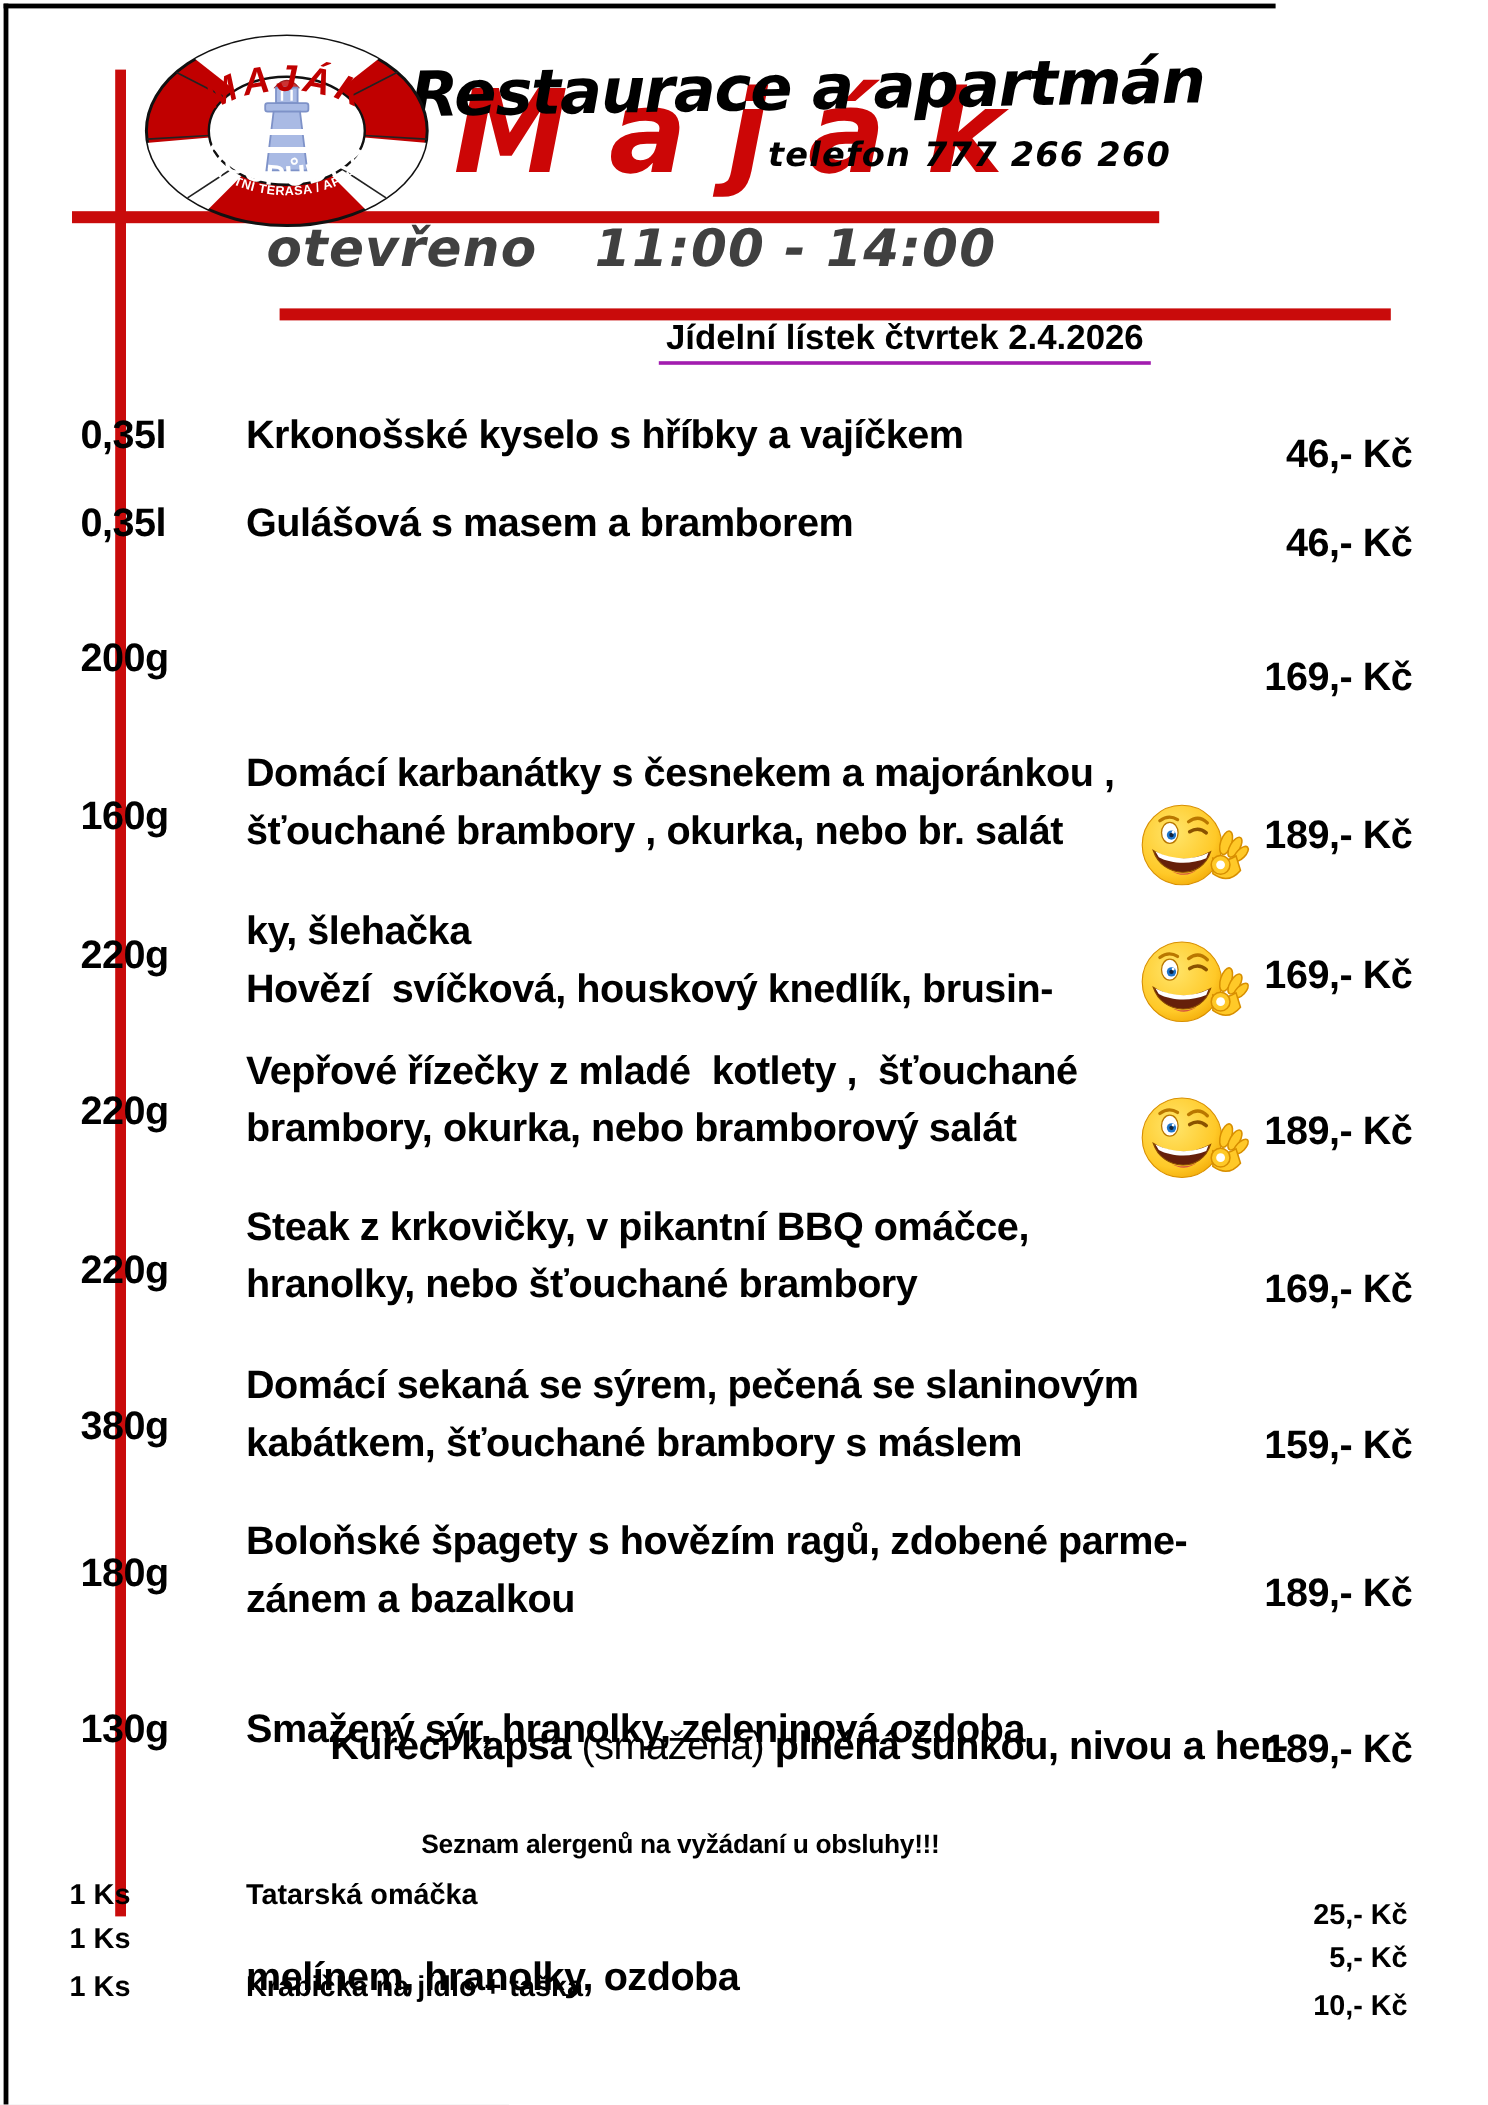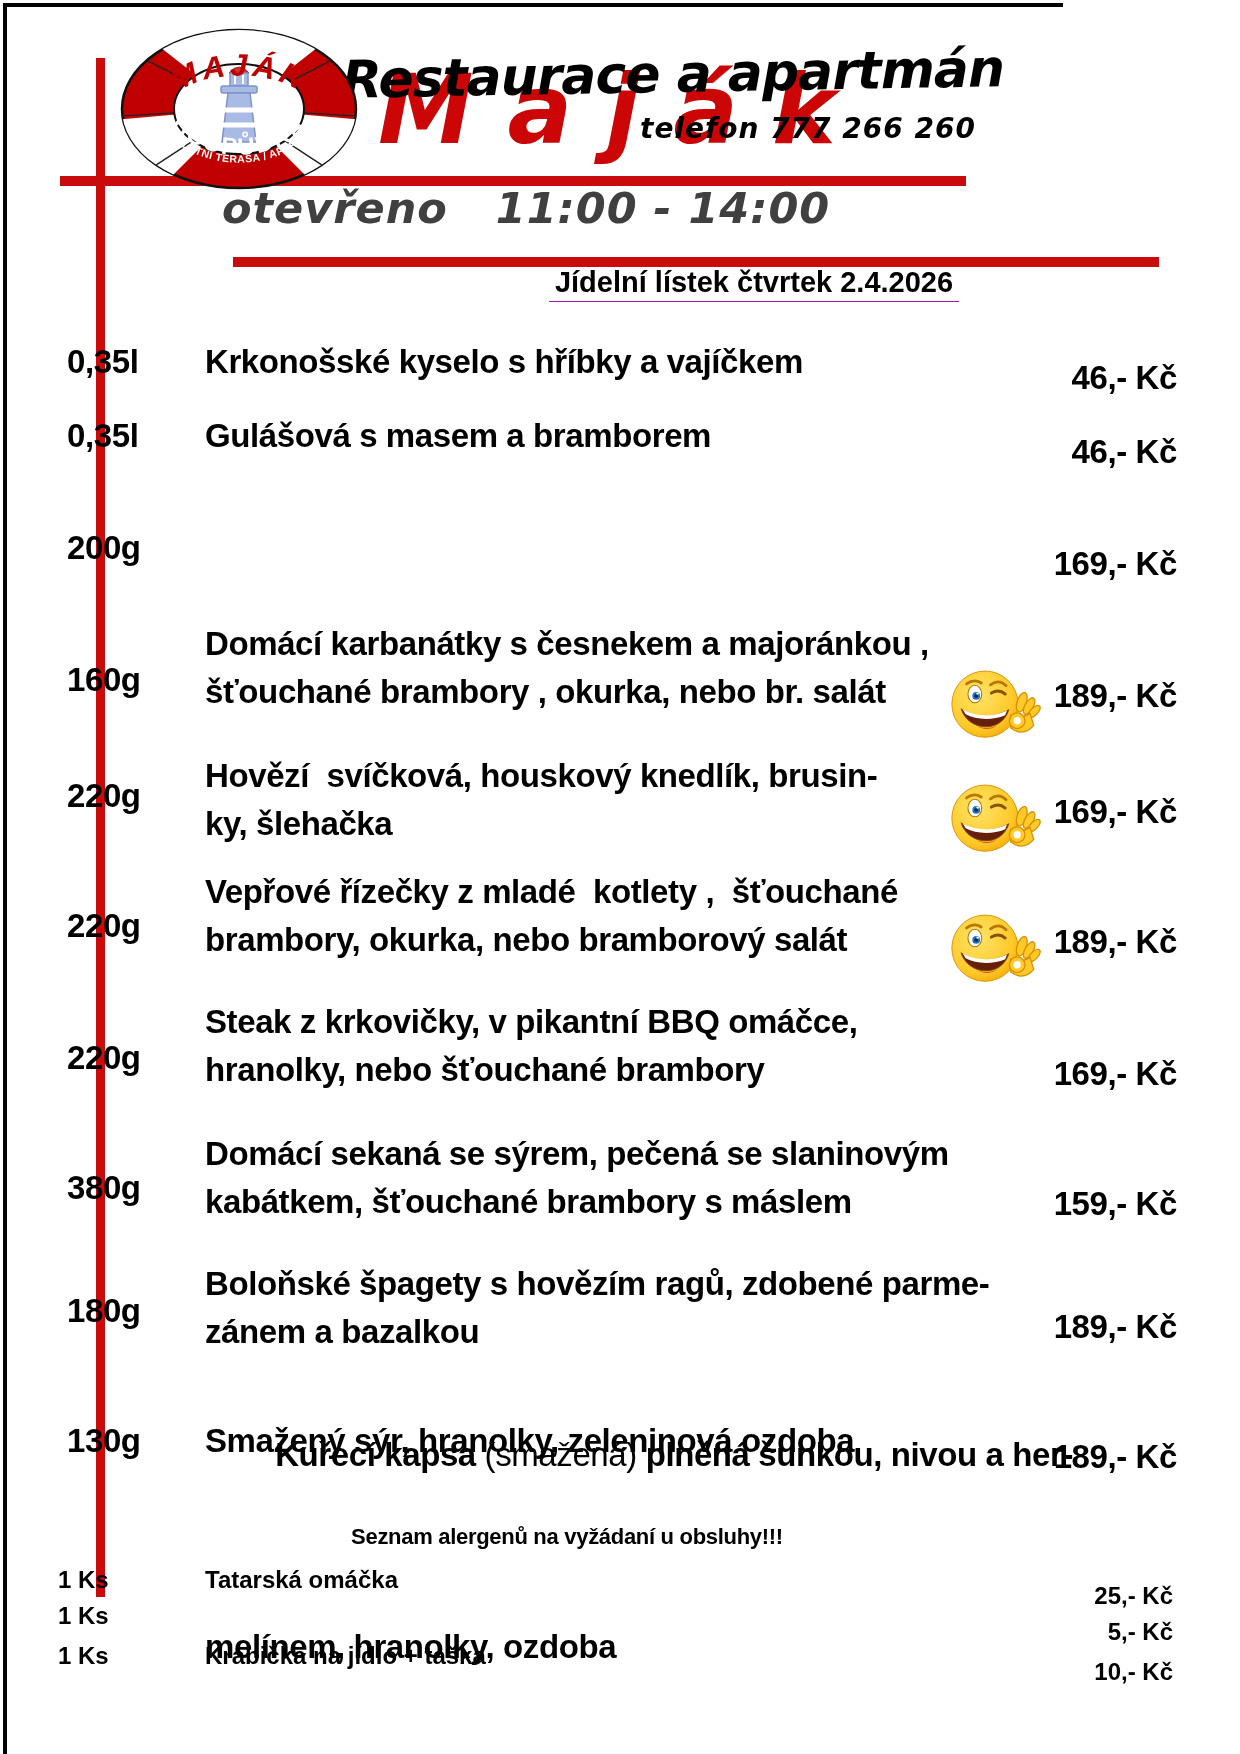--- a/index.html
+++ b/index.html
@@ -34,21 +34,21 @@
   }
   .opening{
     position:absolute;left:222px;top:183px;z-index:2;white-space:pre;
     font-family:"DejaVu Sans",sans-serif;font-weight:bold;font-style:italic;
     font-size:43px;letter-spacing:1px;color:#404040;
   }
   .menu-title{
     position:absolute;left:518px;top:266px;width:472px;text-align:center;
     font-size:29px;font-weight:bold;
   }
-  .menu-title span{border-bottom:1px solid #a21caf;padding:0 6px 3px 6px;}
+  .menu-title span{border-bottom:3px solid #a21caf;padding:0 6px 3px 6px;}
   
   .row{position:absolute;left:62px;width:1115px;font-size:33px;font-weight:bold;line-height:48px;letter-spacing:-0.4px;}
   .qty{position:absolute;left:5px;top:0;}
   .desc{margin-left:143px;white-space:pre-wrap;}
   .desc .light{font-weight:normal;}
   .price{position:absolute;right:0;top:16px;}
   
   .emoji{position:absolute;width:96px;height:92px;}
   
   .allergen{
@@ -172,21 +172,21 @@
     <span class="qty">200g</span>
     <div class="desc">
       <div>Domácí karbanátky s česnekem a majoránkou ,</div><div>šťouchané brambory , okurka, nebo br. salát</div>
     </div>
     <span class="price">169,- Kč</span>
   </div>
 
   <div class="row" style="top:656px">
     <span class="qty">160g</span>
     <div class="desc">
-      <div>Hovězí  svíčková, houskový knedlík, brusin-</div><div>ky, šlehačka</div>
+      <div>ky, šlehačka</div><div>Hovězí  svíčková, houskový knedlík, brusin-</div>
     </div>
     <span class="price">189,- Kč</span>
   </div>
 
   <div class="row" style="top:772px">
     <span class="qty">220g</span>
     <div class="desc">
       <div>Vepřové řízečky z mladé  kotlety ,  šťouchané</div><div>brambory, okurka, nebo bramborový salát</div>
     </div>
     <span class="price">169,- Kč</span>

